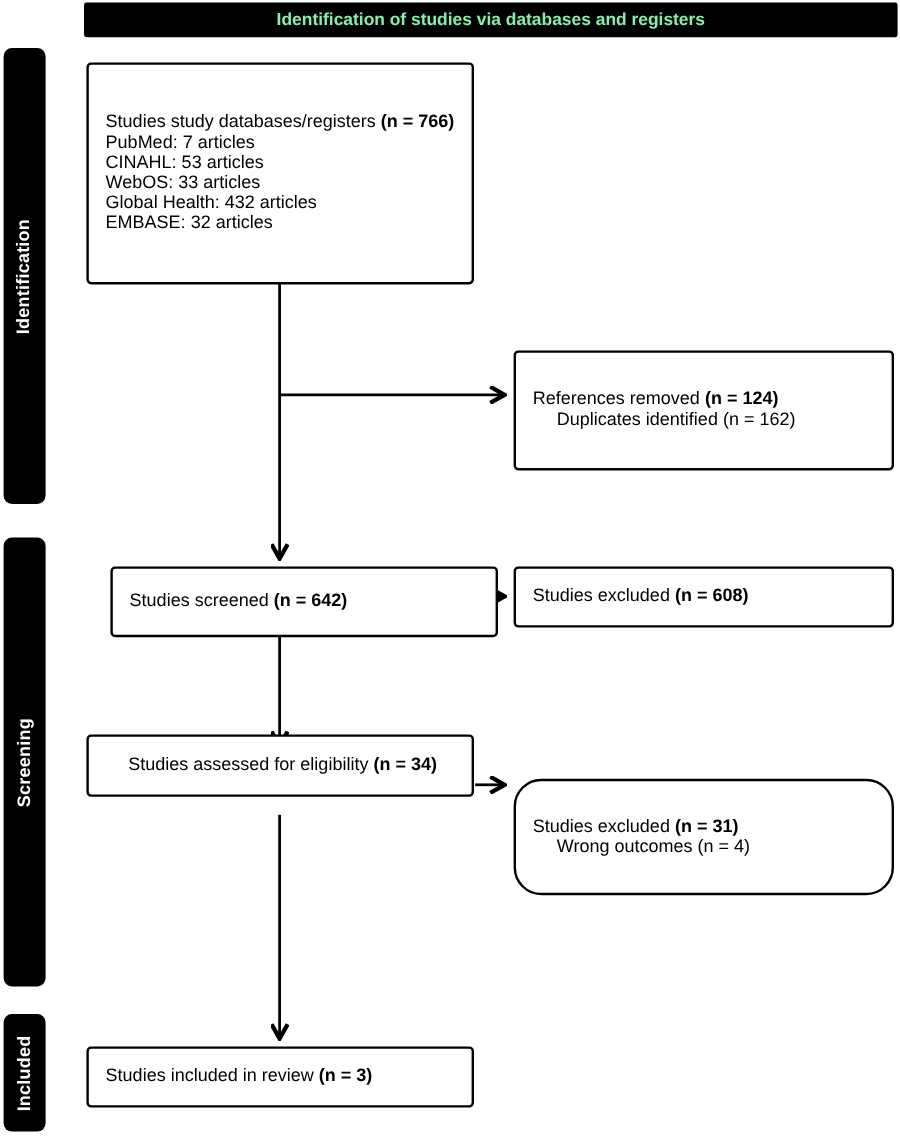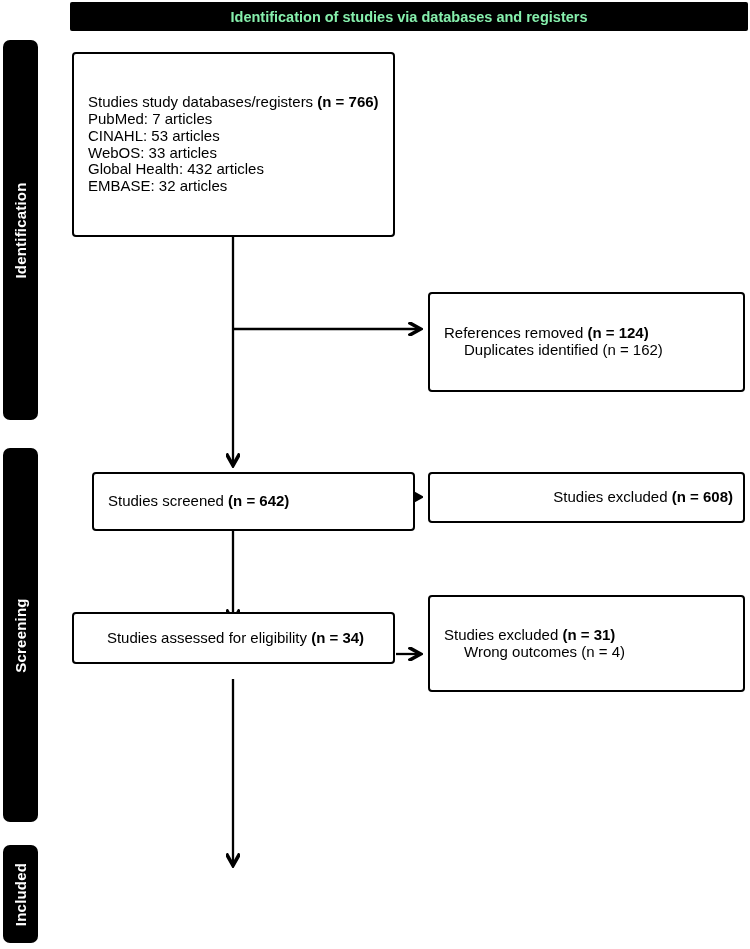--- a/index.html
+++ b/index.html
@@ -59,23 +59,23 @@
     justify-content: center;
     padding: 6px 10px 6px 14px;
     line-height: 16.8px;
   }
   .box .line { white-space: nowrap; }
   .box .line.indent { padding-left: 20px; }
   .box b { font-weight: bold; }
   #box-databases { left: 72px;  top: 52px;  width: 323px; height: 185px; }
   #box-refs      { left: 428px; top: 292px; width: 317px; height: 100px;  }
   #box-screened  { left: 72px;  top: 472px; width: 323px; height: 59px; margin-left: 20px;  }
-  #box-excl1     { left: 428px; top: 472px; width: 317px; height: 51px; align-items: flex-end;  }
+  #box-excl1     { left: 428px; top: 472px; width: 317px; height: 51px;  }
   #box-assessed  { left: 72px;  top: 612px; width: 323px; height: 52px; align-items: center;  }
-  #box-excl2     { left: 428px; top: 595px; width: 317px; height: 97px;  }
+  #box-excl2     { left: 428px; top: 649px; width: 317px; height: 97px; border-radius: 23px;  }
   #box-included  { left: 72px;  top: 872px; width: 323px; height: 51px;  }
   svg.overlay {
     position: absolute;
     left: 0; top: 0;
     pointer-events: none;
   }
 </style>
 </head>
 <body>
 
@@ -135,14 +135,17 @@
 
   <div class="box" id="box-assessed">
     <div class="line"><span>Studies assessed for eligibility </span><b>(n = 34)</b></div>
   </div>
 
   <div class="box" id="box-excl2">
     <div class="line"><span>Studies excluded </span><b>(n = 31)</b></div>
     <div class="line indent"><span>Wrong outcomes (n = 4)</span></div>
   </div>
 
+  <div class="box" id="box-included">
+    <div class="line"><span>Studies included in review </span><b>(n = 3)</b></div>
+  </div>
 
 </div>
 
 </body></html>

